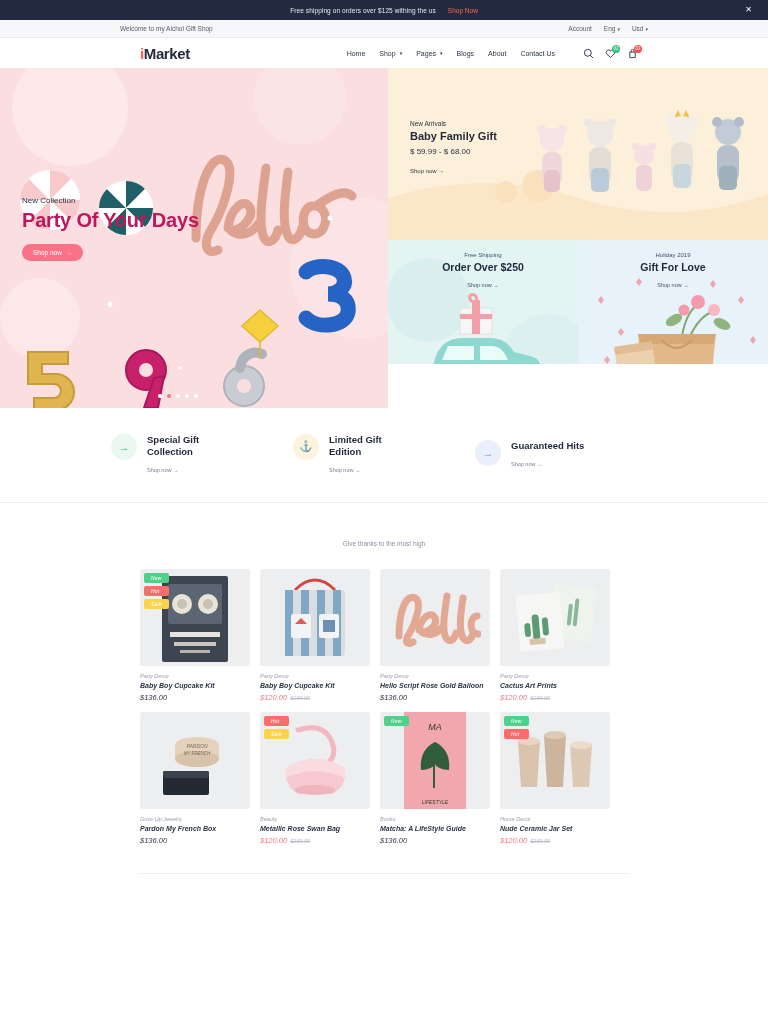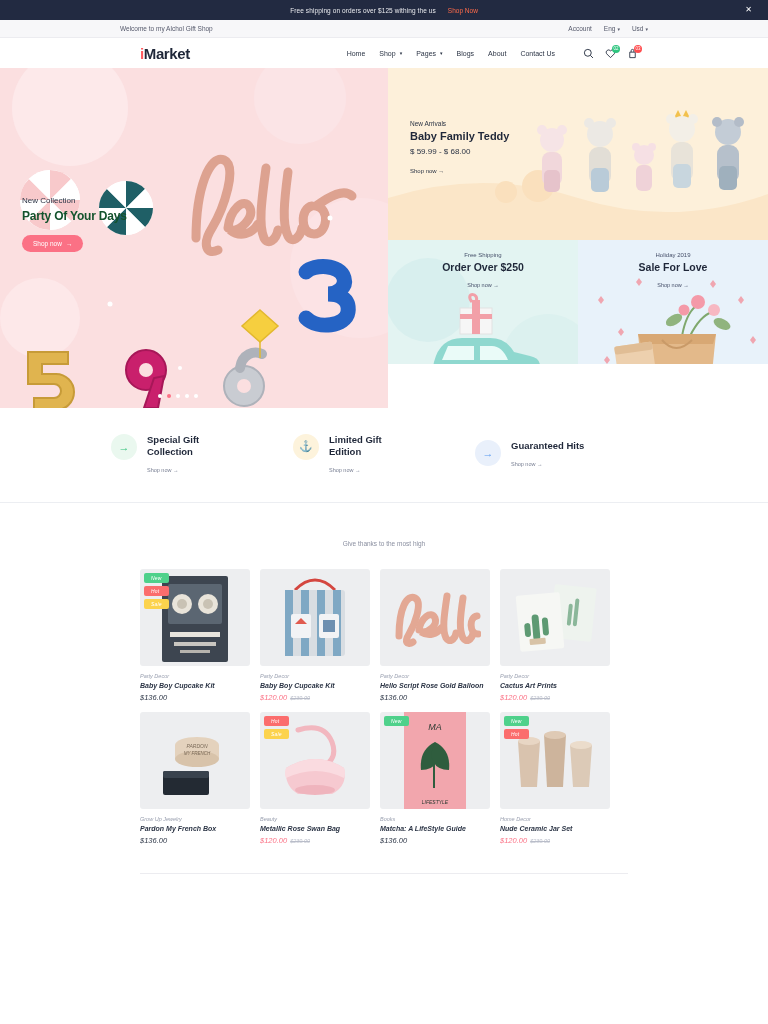--- a/index.html
+++ b/index.html
@@ -64,21 +64,21 @@
 
   
   .hero-wrap { display: flex; height: 340px; }
   .hero-left {
     width: 388px; position: relative; overflow: hidden;
     background: #fbdfe0;
   }
   .hero-left .blobs { position: absolute; inset: 0; }
   .hero-copy { position: absolute; left: 22px; top: 128px; z-index: 4; }
   .hero-eyebrow { font-size: 8px; color: #2b3445; margin-bottom: 4px; }
-  .hero-title { font-size: 12px; font-weight: bold; color: #14532d; letter-spacing: -.2px; }
+  .hero-title { font-size: 20px; font-weight: bold; color: #be185d; letter-spacing: -.2px; }
   .btn-pill {
     margin-top: 12px; display: inline-flex; align-items: center; gap: 4px;
     background: #fb7185; color: #fff; font-size: 6.5px; padding: 5px 11px;
     border-radius: 20px; border: none; cursor: pointer;
   }
   .dots { position: absolute; bottom: 10px; left: 158px; display: flex; gap: 5px; z-index: 5; }
   .dot { width: 4px; height: 4px; border-radius: 50%; background: #fff; cursor: pointer; }
   .dot.active { background: #fb7185; }
 
   .hero-right { width: 380px; display: flex; flex-direction: column; }
@@ -340,21 +340,21 @@
         <g transform="translate(324,50)">
           <circle cx="16" cy="14" r="13" fill="#c3ccd6"></circle>
             <circle cx="5" cy="4" r="5" fill="#b3bcc8"></circle>
             <circle cx="27" cy="4" r="5" fill="#b3bcc8"></circle>
           <rect x="5" y="27" width="22" height="38" rx="9" fill="#b6c0cb"></rect>
           <rect x="7" y="48" width="18" height="24" rx="5" fill="#9fb0bd"></rect>
         </g>
       </svg>
       <div class="banner-copy">
         <div class="bc-eyebrow">New Arrivals</div>
-        <div class="bc-title">Baby Family Teddy</div>
+        <div class="bc-title">Baby Family Gift</div>
         <div class="bc-price">$ 59.99 - $ 68.00</div>
         <a class="bc-link" href="#"><span>Shop now</span> <span>→</span></a>
       </div>
     </div>
 
     <div class="banner-row">
 
       <div class="banner-ship">
         <svg width="190" height="168" viewBox="0 0 190 168">
           <rect width="190" height="168" fill="#e3f4f2"></rect>
@@ -409,21 +409,21 @@
           <path d="M60 94 h78 l-6 58 h-66 z" fill="#e3b98a"></path>
           <path d="M60 94 h78 l-3 10 h-72 z" fill="#d8a874"></path>
           <path d="M84 100 q14 16 30 0" fill="none" stroke="#c99a68" stroke-width="2"></path>
 
           <rect x="38" y="104" width="38" height="30" rx="2" fill="#edd0ae" transform="rotate(-8 57 119)"></rect>
           <rect x="38" y="104" width="38" height="8" rx="2" fill="#e0bd95" transform="rotate(-8 57 119)"></rect>
           <rect x="30" y="130" width="44" height="22" rx="2" fill="#e8c8a2"></rect>
         </svg>
         <div class="bn-center">
           <div class="bn-eyebrow">Holiday 2019</div>
-          <div class="bn-title">Sale For Love</div>
+          <div class="bn-title">Gift For Love</div>
           <a class="bn-link" href="#"><span>Shop now</span> <span>→</span></a>
         </div>
       </div>
 
     </div>
   </div>
 </div>
 
 <div class="features">
   <div class="feature">

